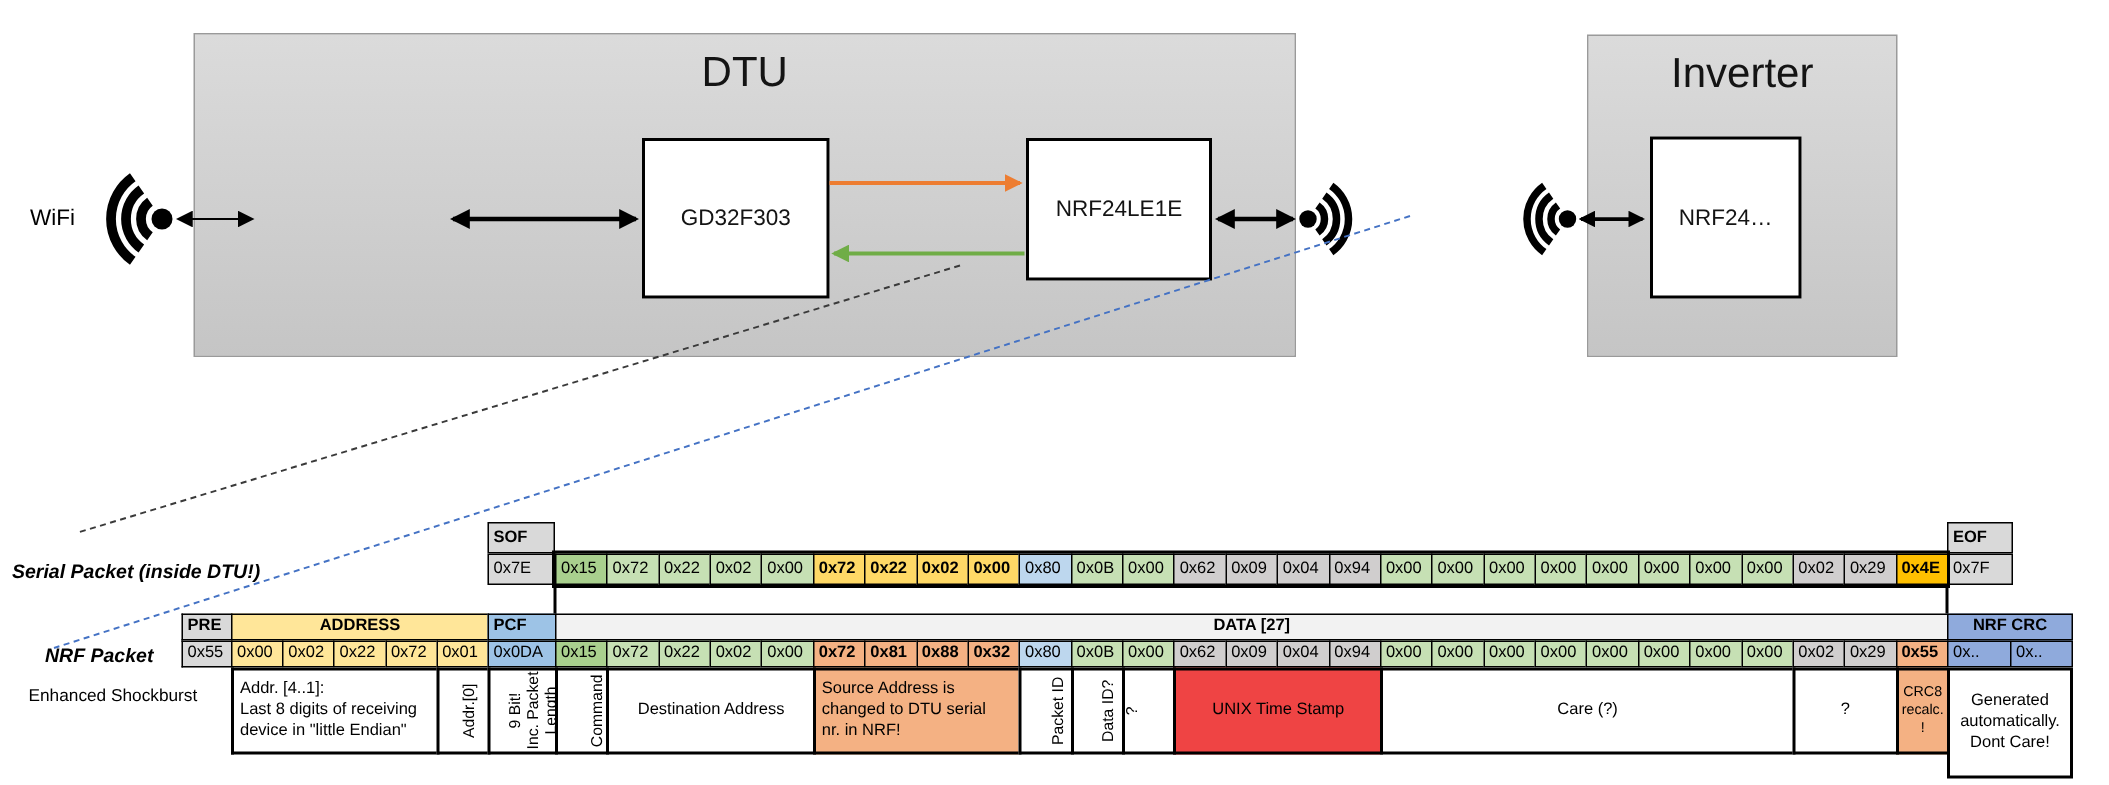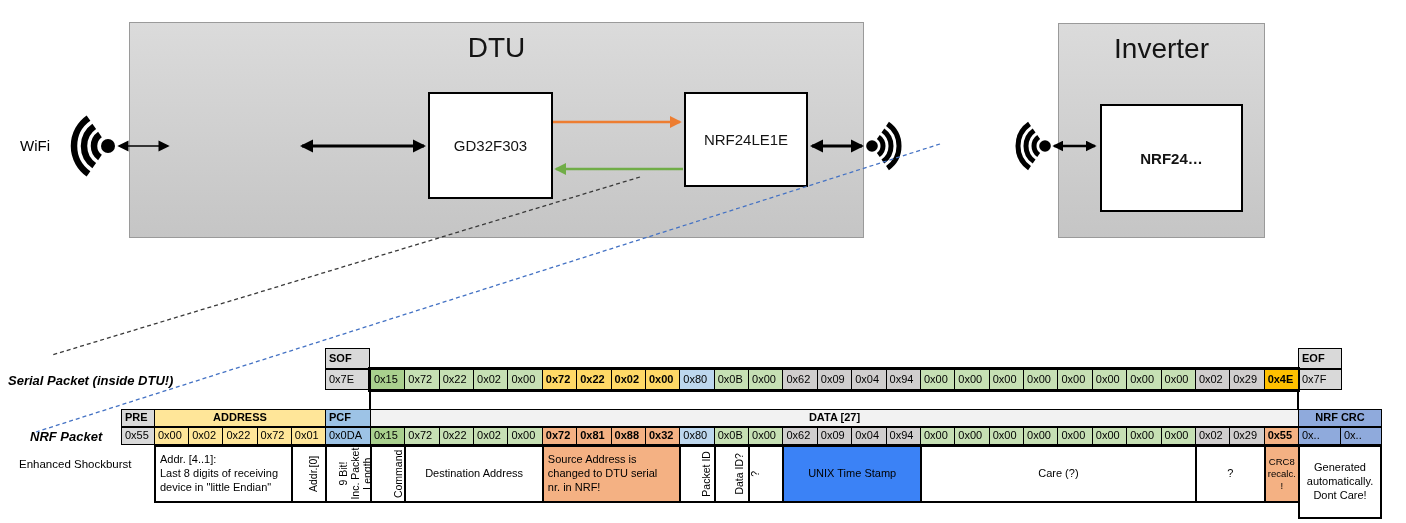--- a/index.html
+++ b/index.html
@@ -39,21 +39,21 @@
 
   <div class="gtitle" style="left:129px;top:32px;width:735px;">DTU</div>
   <div class="gtitle" style="left:1058px;top:33px;width:207px;">Inverter</div>
 
   <div class="comp" style="left:428px;top:92px;width:125px;height:107px;">
     <span>GD32F303</span>
   </div>
   <div class="comp" style="left:684px;top:92px;width:124px;height:95px;">
     <span>NRF24LE1E</span>
   </div>
-  <div class="comp" style="left:1100px;top:104px;width:143px;height:108px;font-weight:bold;">
+  <div class="comp" style="left:1100px;top:91px;width:101px;height:108px;">
     <span>NRF24…</span>
   </div>
 
   <div class="lbl" style="left:20px;top:137px;font-size:15px;">WiFi</div>
 
   <svg id="art" width="1406" height="523" viewBox="0 0 1406 523">
     <defs>
       <marker id="m-bk" viewBox="0 0 10 10" refX="8.5" refY="5" markerWidth="4.4" markerHeight="4.4" orient="auto-start-reverse">
           <path d="M0 0L10 5L0 10z" fill="#000"></path>
         </marker>
@@ -184,21 +184,21 @@
 Inc. Packet
 Length</span></div>
       <div class="cell ann" style="left: 370px; top: 445px; width: 34.37px; height: 58px; background: rgb(255, 255, 255);"><span class="v">Command</span></div>
       <div class="cell ann center" style="left: 404.37px; top: 445px; width: 137.48px; height: 58px; background: rgb(255, 255, 255);">Destination Address</div>
       <div class="cell ann left" style="left: 541.85px; top: 445px; width: 137.48px; height: 58px; background: rgb(244, 177, 131);">Source Address is
 changed to DTU serial
 nr. in NRF!</div>
       <div class="cell ann" style="left: 679.33px; top: 445px; width: 34.37px; height: 58px; background: rgb(255, 255, 255);"><span class="v">Packet ID</span></div>
       <div class="cell ann" style="left: 713.7px; top: 445px; width: 34.37px; height: 58px; background: rgb(255, 255, 255);"><span class="v">Data ID?</span></div>
       <div class="cell ann" style="left: 748.07px; top: 445px; width: 34.37px; height: 58px; background: rgb(255, 255, 255);"><span class="v">?</span></div>
-      <div class="cell ann center" style="left: 782.44px; top: 445px; width: 137.48px; height: 58px; background: #3b82f6;">UNIX Time Stamp</div>
+      <div class="cell ann center" style="left: 782.44px; top: 445px; width: 137.48px; height: 58px; background: #ef4444;">UNIX Time Stamp</div>
       <div class="cell ann center" style="left: 919.93px; top: 445px; width: 274.96px; height: 58px; background: rgb(255, 255, 255);">Care (?)</div>
       <div class="cell ann center" style="left: 1194.89px; top: 445px; width: 68.74px; height: 58px; background: rgb(255, 255, 255);">?</div>
       <div class="cell ann center" style="left: 1263.63px; top: 445px; width: 34.37px; height: 58px; background: rgb(244, 177, 131); font-size: 9.5px;">CRC8
 recalc.
 !</div>
       <div class="cell ann rb center" style="left: 1298px; top: 445px; width: 84px; height: 74px; background: rgb(255, 255, 255);">Generated
 automatically.
 Dont Care!</div>
     </div>
 

